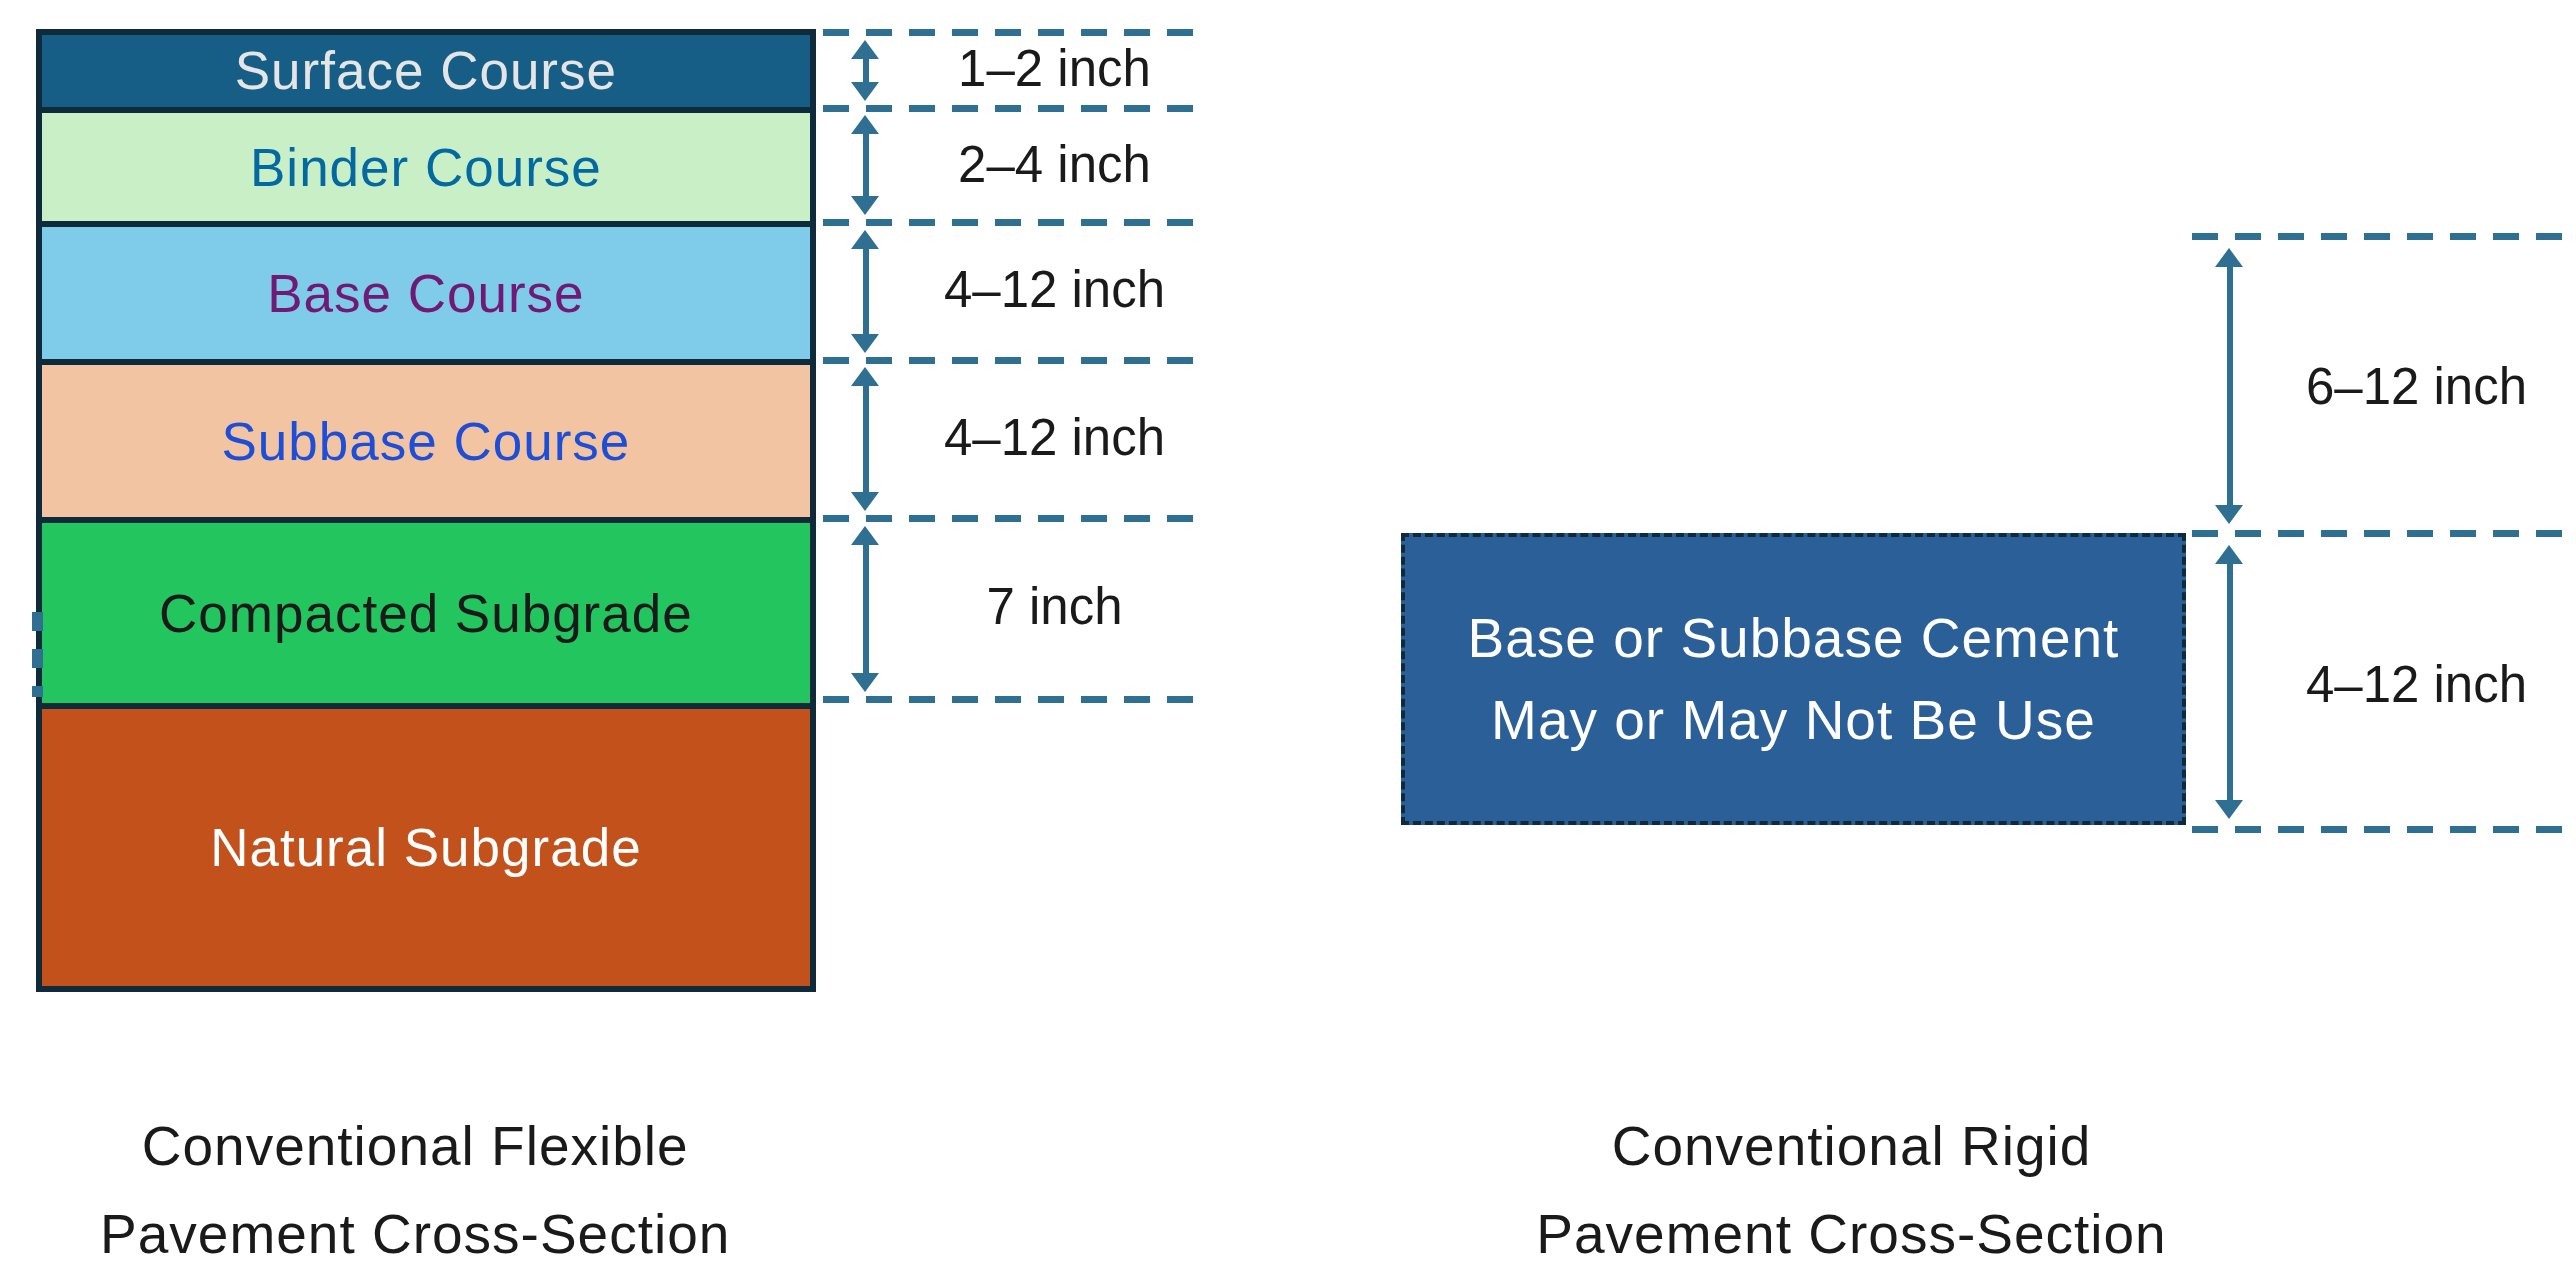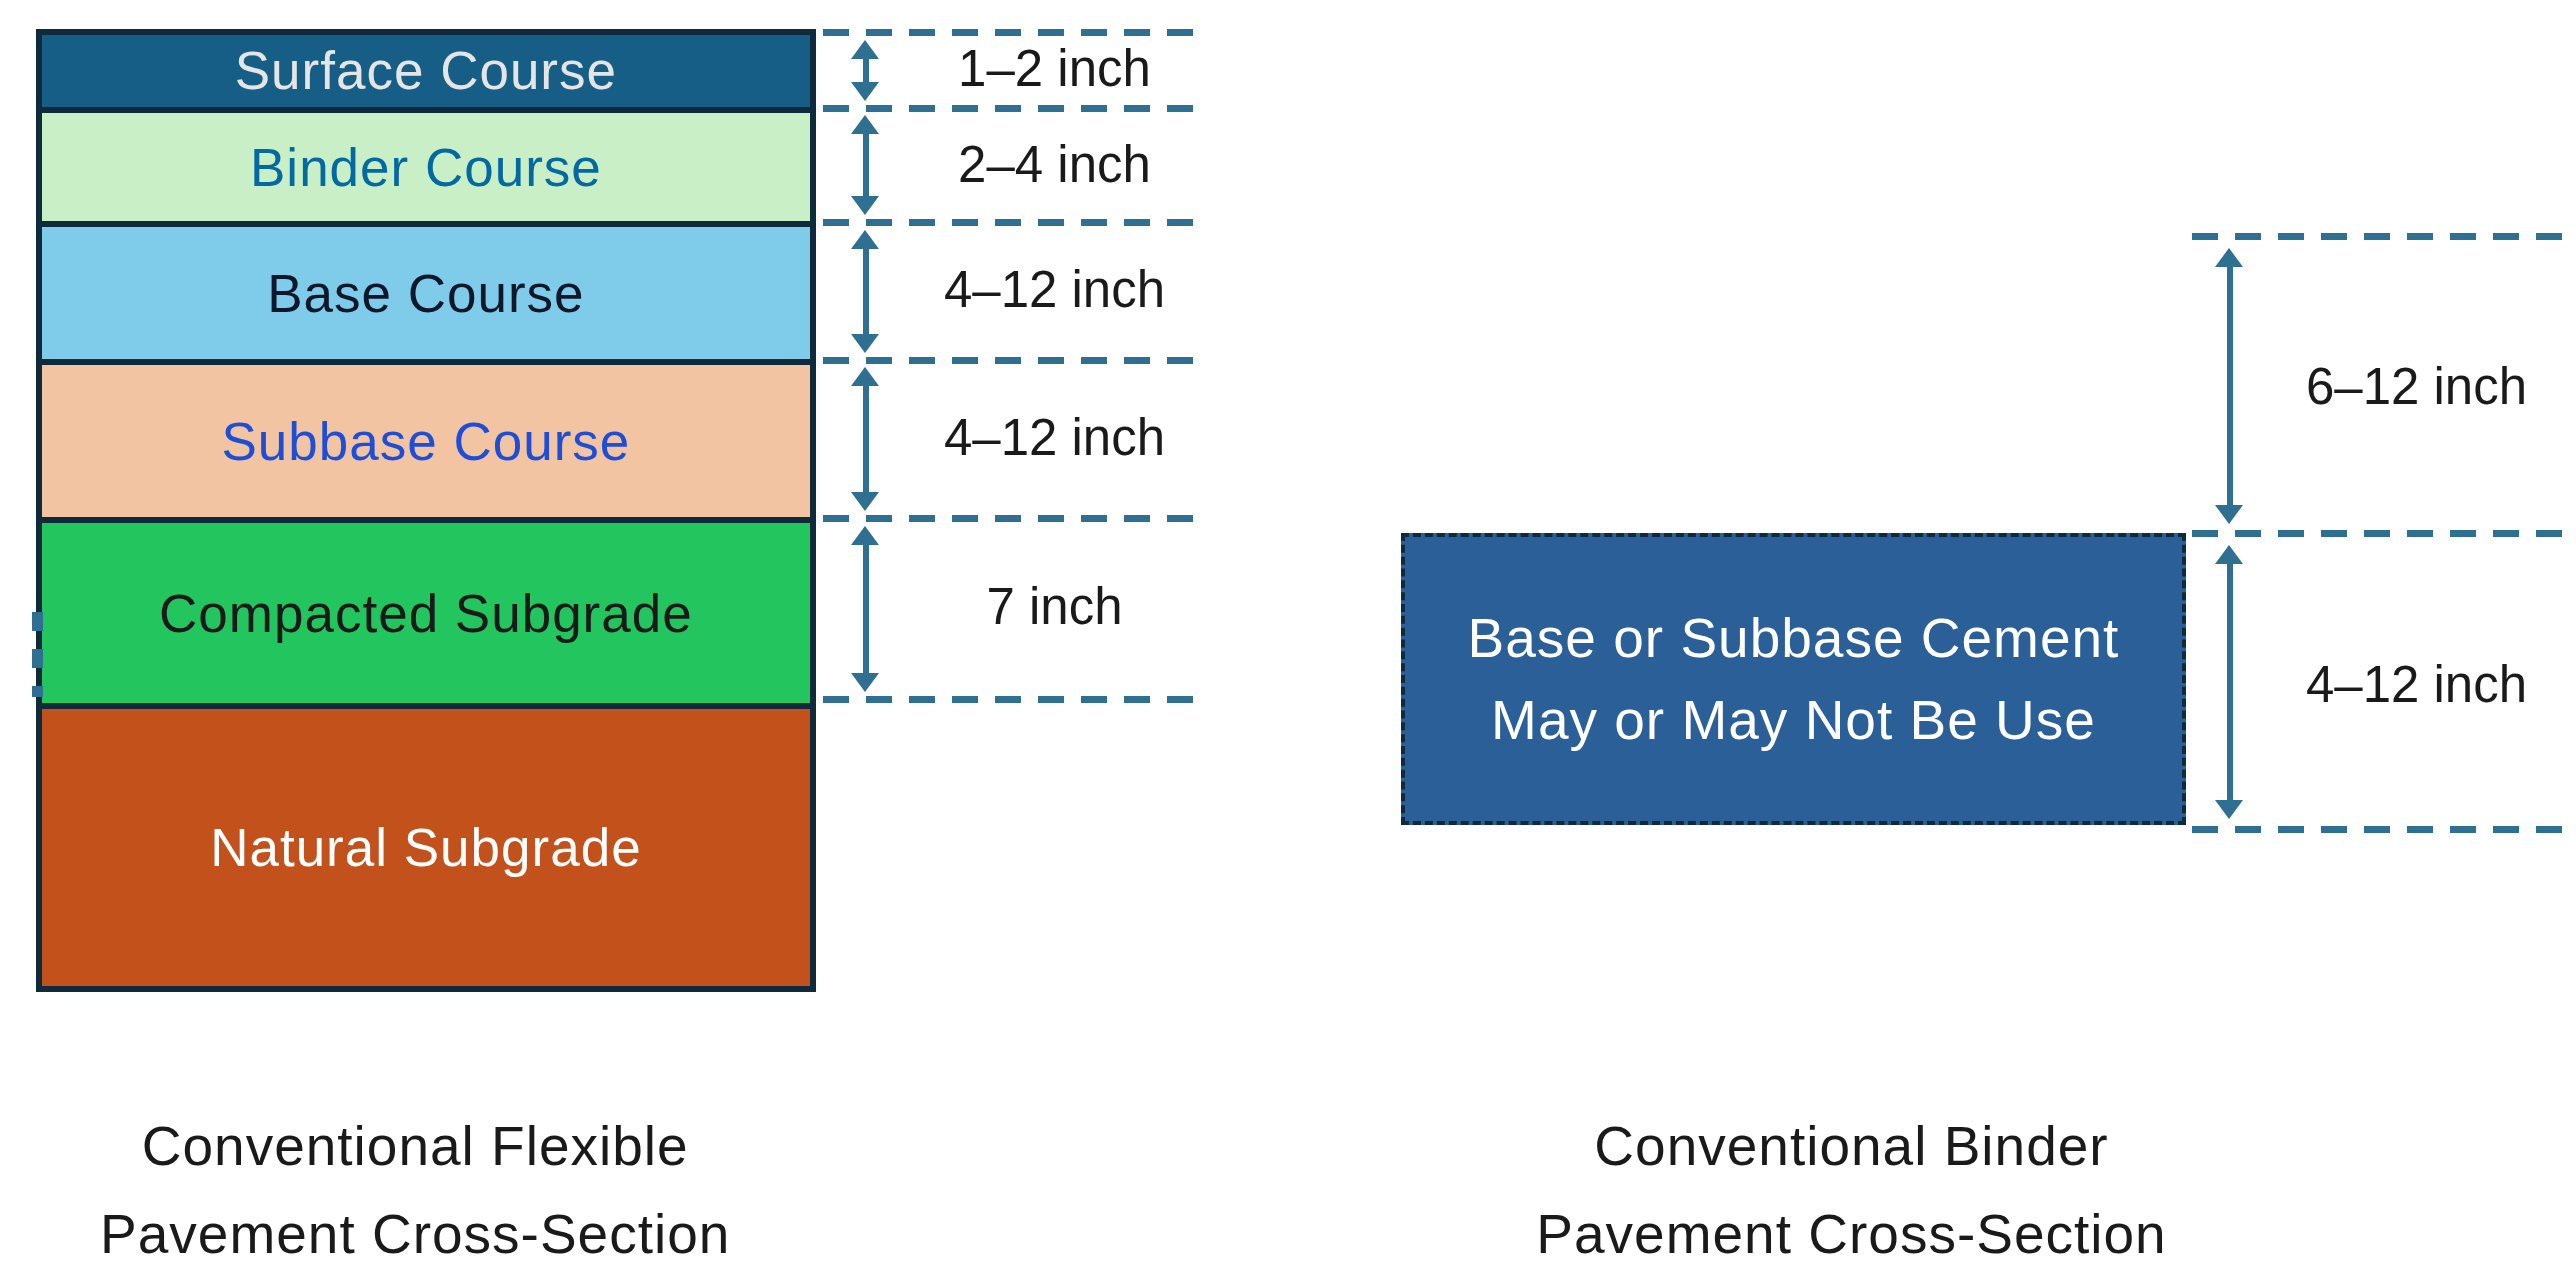--- a/index.html
+++ b/index.html
@@ -120,21 +120,21 @@
 
 <div class="canvas">
 
   <div class="stack">
     <div class="layer layer-0" style="background-color: rgb(22, 94, 134); color: #e5e5e5;">
       <span>Surface Course</span>
     </div>
     <div class="layer layer-1" style="background-color: rgb(201, 239, 198); color: #0369a1;">
       <span>Binder Course</span>
     </div>
-    <div class="layer layer-2" style="background-color: rgb(127, 203, 234); color: #0f172a;">
+    <div class="layer layer-2" style="background-color: rgb(127, 203, 234); color: #701a75;">
       <span>Base Course</span>
     </div>
     <div class="layer layer-3" style="background-color: rgb(242, 196, 162); color: #1d4ed8;">
       <span>Subbase Course</span>
     </div>
     <div class="layer layer-4" style="background-color: #22c55e; color: rgb(26, 26, 26);">
       <span>Compacted Subgrade</span>
     </div>
     <div class="layer layer-5" style="background-color: rgb(194, 81, 28); color: rgb(255, 255, 255);">
       <span>Natural Subgrade</span>
@@ -205,18 +205,18 @@
   <div class="dim-arrow" style="left:2215px;top:545px;height:274px;">
     <div class="head up"></div>
     <div class="shaft"></div>
     <div class="head down"></div>
   </div>
 
   <div class="dim-label right" style="top:357px;">6–12 inch</div>
   <div class="dim-label right" style="top:655px;">4–12 inch</div>
 
   <div class="caption right">
-    <div>Conventional Binder</div>
+    <div>Conventional Rigid</div>
     <div>Pavement Cross-Section</div>
   </div>
 
 </div>
 
 
 </body></html>

